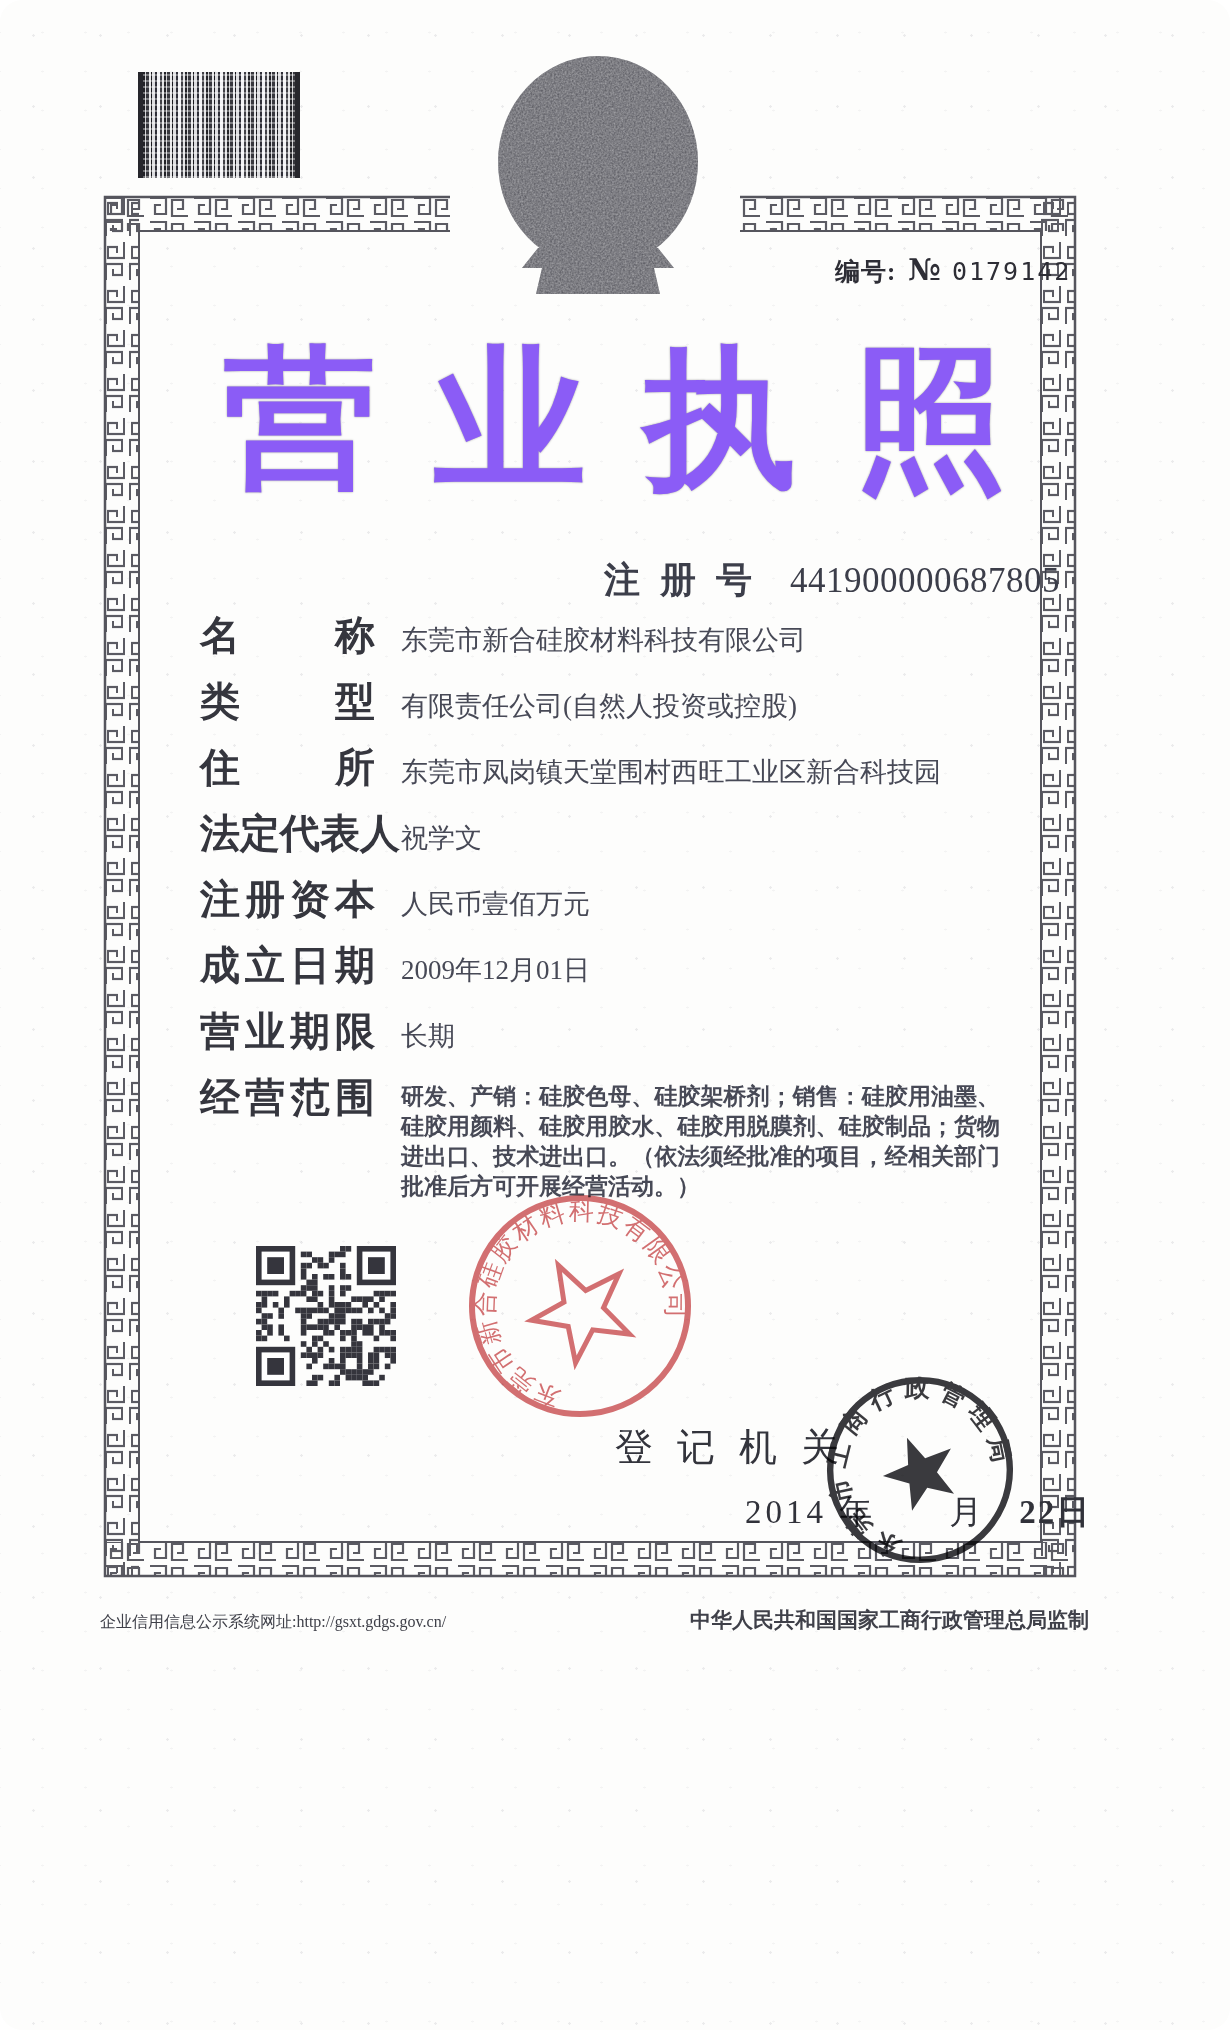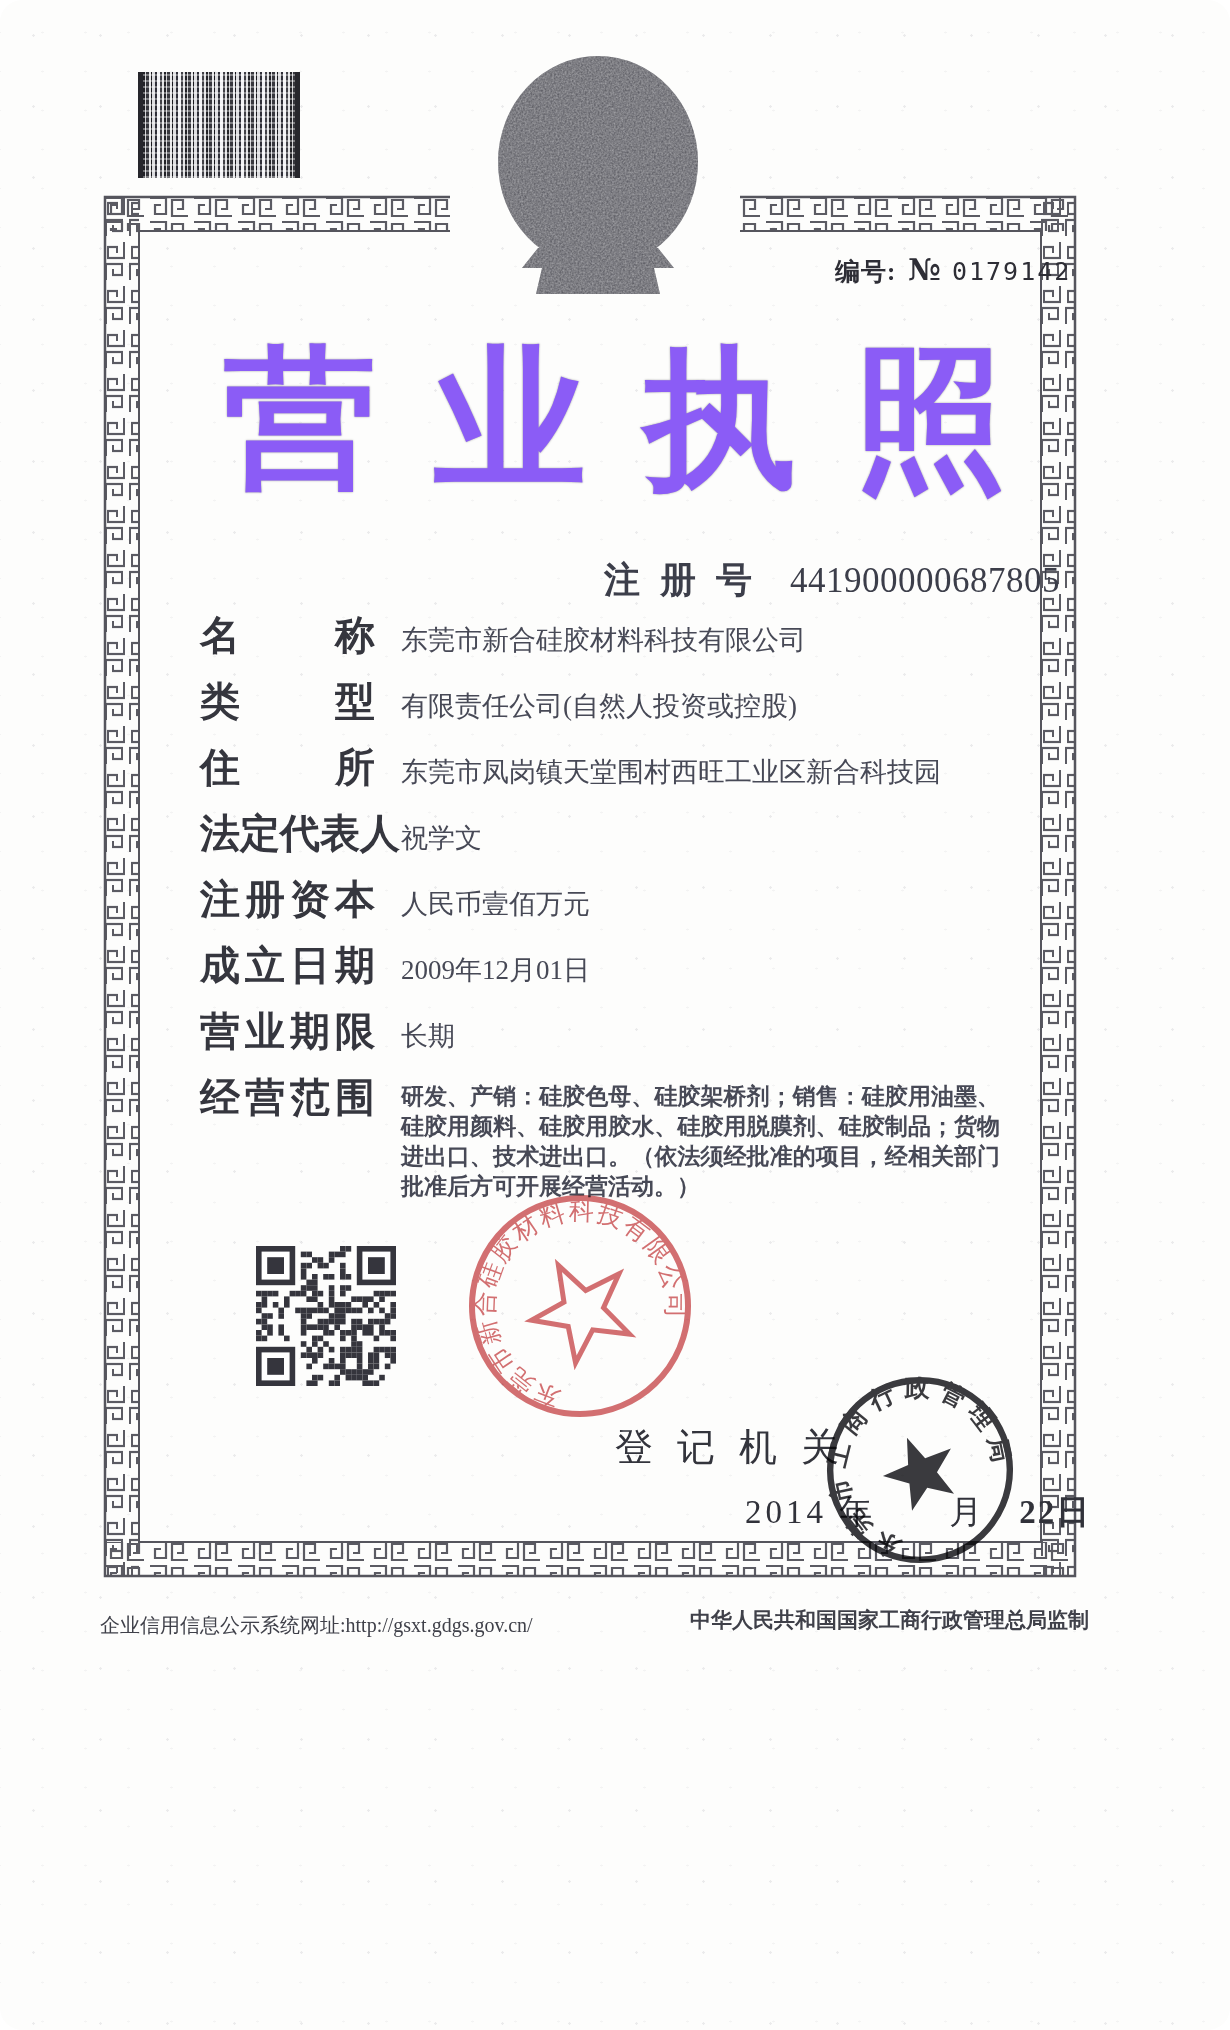--- a/index.html
+++ b/index.html
@@ -72,21 +72,21 @@
   .dateline .d2{margin-left:62px;}
   .dateline .d3{margin-left:26px;letter-spacing:2px;font-weight:bold;}
 
   .qr{left:256px;top:1246px;z-index:5;}
 
   .seal{mix-blend-mode:multiply;z-index:6;}
   .seal.red{left:460px;top:1186px;opacity:.72;}
   .seal.black{left:810px;top:1360px;opacity:.85;z-index:7;}
 
   .footer{z-index:5;color:#3f4049;white-space:nowrap;}
-  .footer.left{left:100px;top:1612px;font-size:20px;font-family:"Liberation Serif",serif;}
+  .footer.left{left:100px;top:1612px;font-size:16px;font-family:"Liberation Serif",serif;}
   .footer.right{left:690px;top:1606px;font-size:21px;font-weight:600;}
 </style>
 </head>
 <body>
 
 <div class="page">
 
   <div class="abs barcode"></div>
 
   <svg class="abs border-svg" width="974" height="1383" viewBox="0 0 974 1383">

